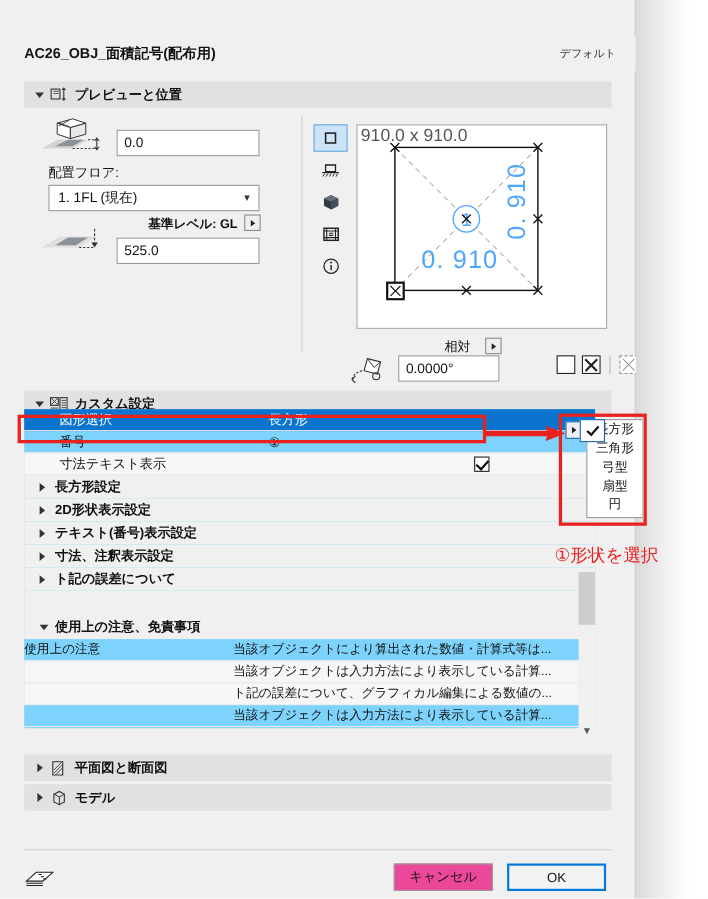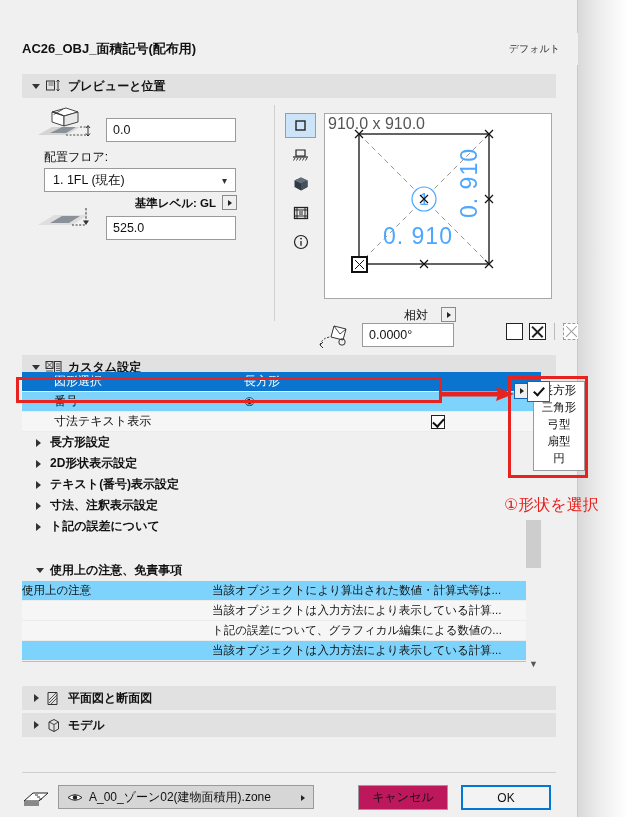--- a/index.html
+++ b/index.html
@@ -152,21 +152,21 @@
   #sec-plan{ top:686px; } #sec-model{ top:713px; } #sec-class{ top:740px; }
   
   #foot-sep{ position:absolute; left:22px; top:772px; width:534px; height:1px; background:#cfcfcf; }
   #footer{ position:absolute; left:0; top:779px; width:578px; height:38px; }
   #layer-icon{ position:absolute; left:22px; top:8px; width:28px; height:20px; }
   #layer-dd{ position:absolute; left:58px; top:6px; width:256px; height:24px;
     background:#d6d6d6; border:1px solid #9a9a9a; display:flex; align-items:center; font-size:12px; }
   #eye-ic{ margin-left:8px;margin-right:6px;display:flex;align-items:center; }
   #layer-arrow{ margin-left:auto;margin-right:8px;}
   .dlg-btn{ position:absolute; top:6px; height:25px; display:flex; align-items:center; justify-content:center;
-     font-size:12px; background:#be185d; border:1px solid #9a9a9a; }
+     font-size:12px; background:#ec4899; border:1px solid #9a9a9a; }
   #btn-cancel{ left:358px; width:90px; }
   #btn-ok{ left:461px; width:90px; border:2px solid #0078d7; background:#f3f3f3; }
 </style>
 </head>
 <body>
 
 <div id="window">
 
 
   <div id="tri-corner"></div>
@@ -444,30 +444,20 @@
 
   <div id="foot-sep"></div>
   <div id="footer">
     <div id="layer-icon">
       <svg width="28" height="20" viewBox="0 0 28 20">
         <polygon points="2,14 11,6 26,6 17,14" fill="#fff" stroke="#222" stroke-width="1"></polygon>
         <path d="M2,16 h15 M2,18 h15" stroke="#222" stroke-width="1"></path>
         <path d="M13,8 l3,0 M15,10 l3,0 M17,12 l3,0" stroke="#222" stroke-width=".9"></path>
       </svg>
     </div>
-    <div id="layer-dd">
-      <span id="eye-ic">
-        <svg width="16" height="11" viewBox="0 0 16 11">
-          <path d="M1,5.5 Q8,0 15,5.5 Q8,11 1,5.5 z" fill="#fff" stroke="#222" stroke-width="1"></path>
-          <circle cx="8" cy="5.5" r="2.2" fill="#222"></circle>
-        </svg>
-      </span>
-      <span>A_00_ゾーン02(建物面積用).zone</span>
-      <span id="layer-arrow"><span class="tiny-right" style="display:inline-block"></span></span>
-    </div>
     <div class="dlg-btn" id="btn-cancel">キャンセル</div>
     <div class="dlg-btn" id="btn-ok">OK</div>
 
   </div>
 
 </div>
 
 <div id="shadow"></div>
 
 <div id="dd-arrow-btn">

